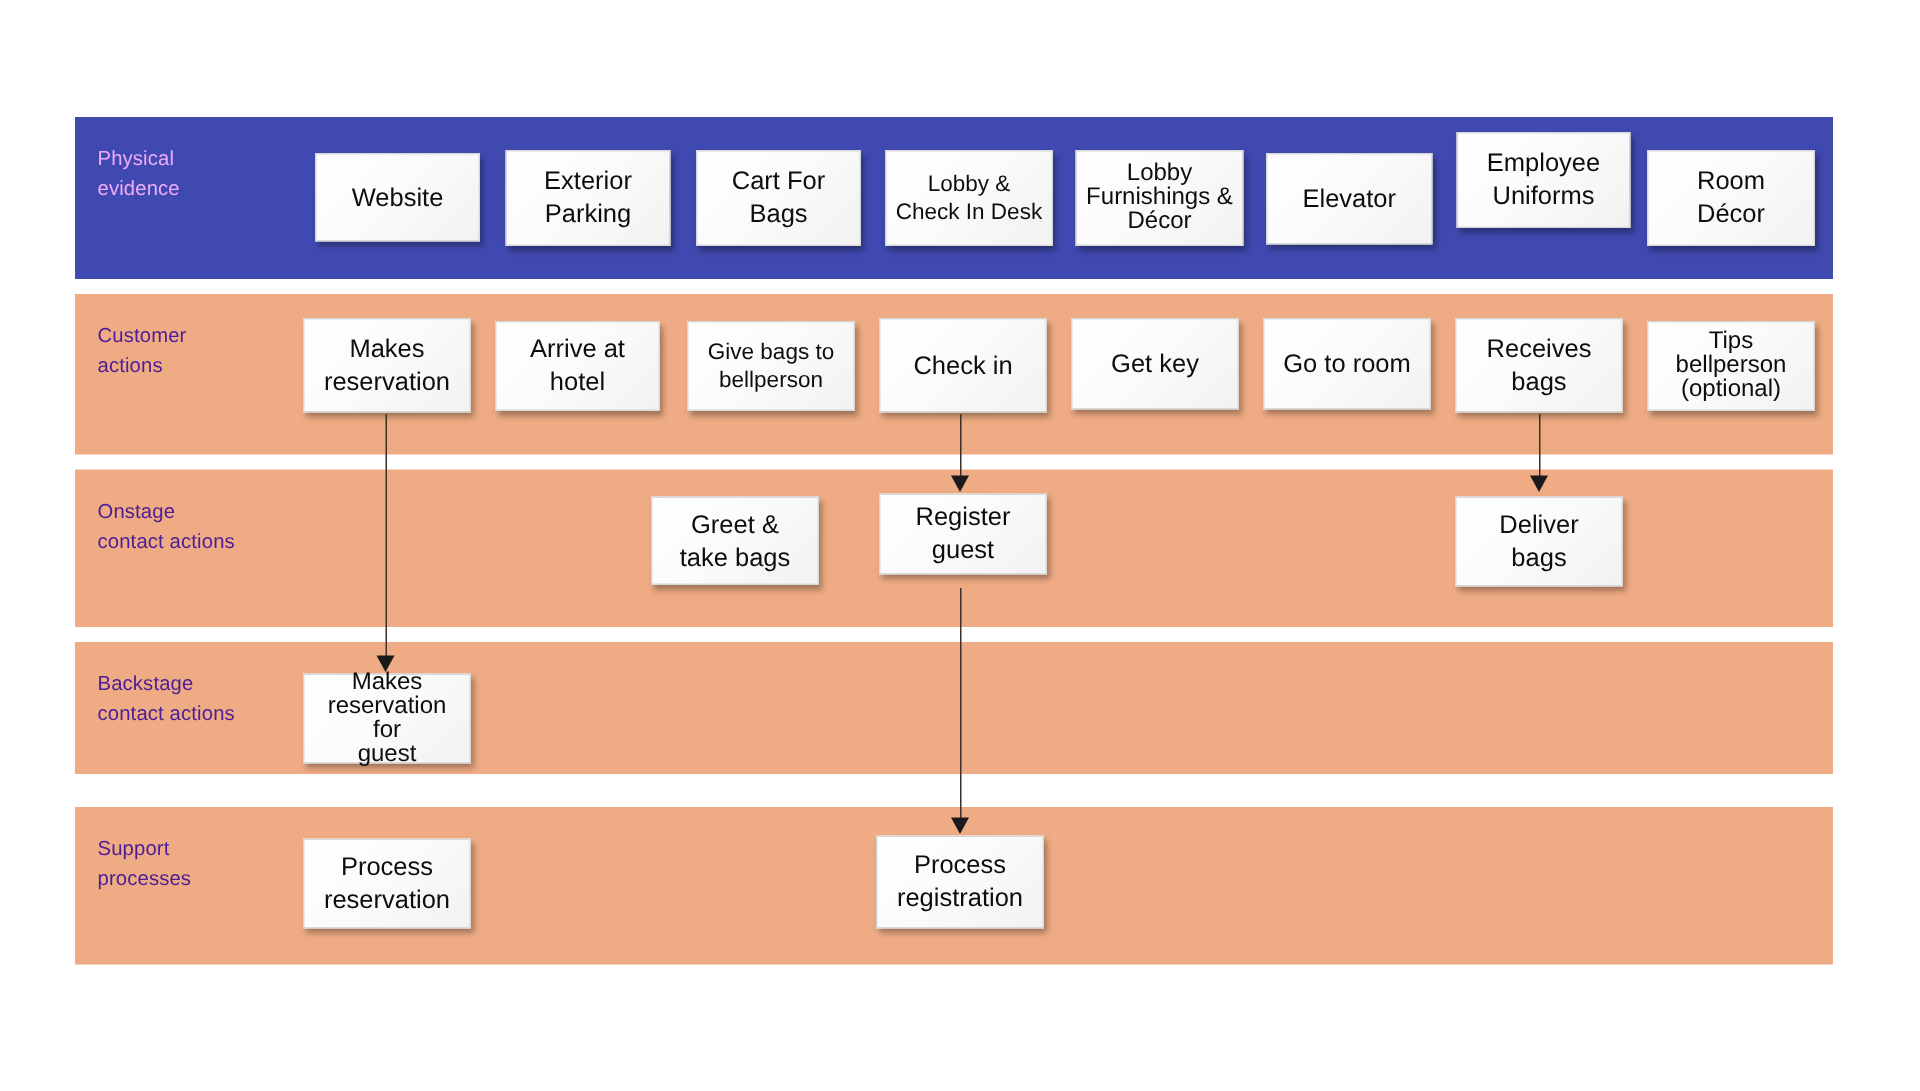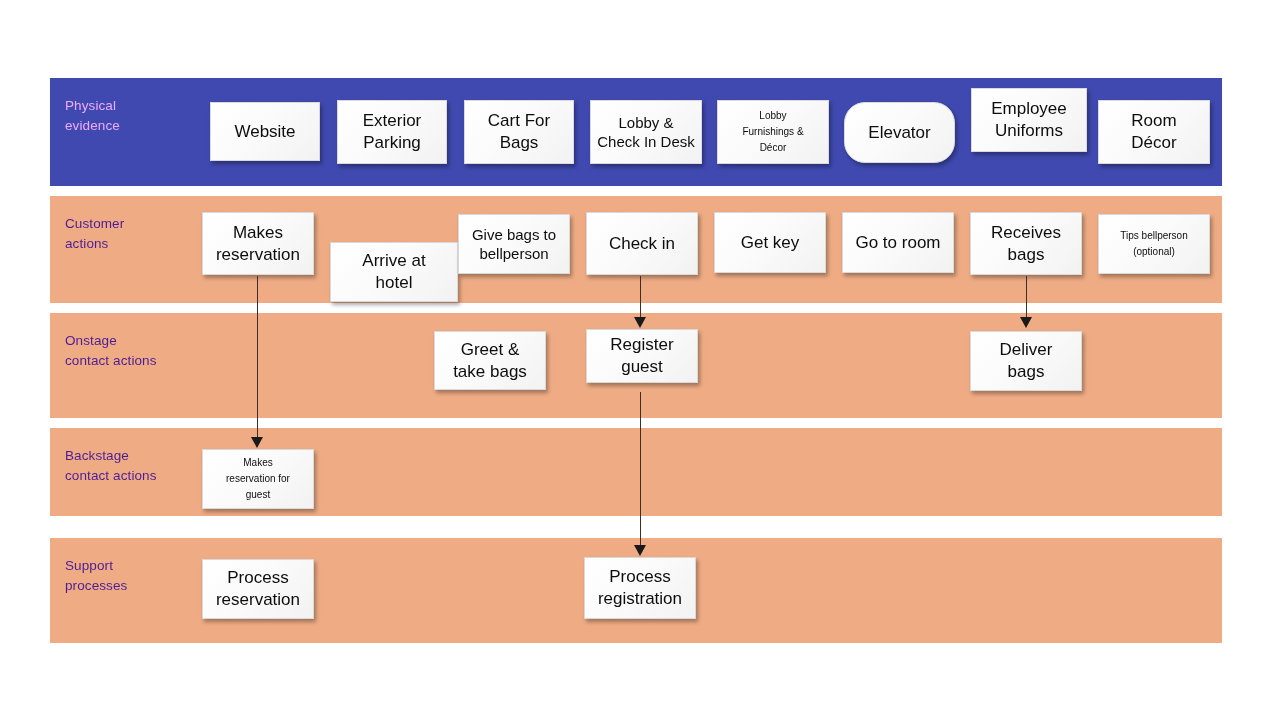--- a/index.html
+++ b/index.html
@@ -52,21 +52,21 @@
     align-items: center;
     justify-content: center;
     text-align: center;
     color: #0d0d0d;
     font-size: 17px;
     line-height: 22px;
     padding: 2px 5px;
     white-space: pre-line;
   }
   .node.sm {
-    font-size: 10px;
+    font-size: 16px;
     line-height: 16px;
   }
   .node.md {
     font-size: 15px;
     line-height: 19px;
   }
 
   .arrow {
     position: absolute;
     width: 0;
@@ -94,34 +94,34 @@
   <div class="node" style="left:210px;top:102px;width:110px;height:59px;">Website</div>
   <div class="node" style="left:337px;top:100px;width:110px;height:64px;">Exterior
 Parking</div>
   <div class="node" style="left:464px;top:100px;width:110px;height:64px;">Cart For
 Bags</div>
   <div class="node md" style="left:590px;top:100px;width:112px;height:64px;">Lobby &amp;
 Check In Desk</div>
   <div class="node sm" style="left:717px;top:100px;width:112px;height:64px;">Lobby
 Furnishings &amp;
 Décor</div>
-  <div class="node" style="left:844px;top:102px;width:111px;height:61px;border-radius:21px;">Elevator</div>
+  <div class="node" style="left:844px;top:102px;width:111px;height:61px;">Elevator</div>
   <div class="node" style="left:971px;top:88px;width:116px;height:64px;">Employee
 Uniforms</div>
   <div class="node" style="left:1098px;top:100px;width:112px;height:64px;">Room
 Décor</div>
 
   <div class="band band-salmon" style="top:196px;height:107px;">
     <div class="band-label">Customer
 actions</div>
   </div>
 
   <div class="node" style="left:202px;top:212px;width:112px;height:63px;">Makes
 reservation</div>
-  <div class="node" style="left:330px;top:214px;width:128px;height:60px;margin-top:28px;">Arrive at
+  <div class="node" style="left:330px;top:214px;width:110px;height:60px;">Arrive at
 hotel</div>
   <div class="node md" style="left:458px;top:214px;width:112px;height:60px;">Give bags to
 bellperson</div>
   <div class="node" style="left:586px;top:212px;width:112px;height:63px;">Check in</div>
   <div class="node" style="left:714px;top:212px;width:112px;height:61px;">Get key</div>
   <div class="node" style="left:842px;top:212px;width:112px;height:61px;">Go to room</div>
   <div class="node" style="left:970px;top:212px;width:112px;height:63px;">Receives
 bags</div>
   <div class="node sm" style="left:1098px;top:214px;width:112px;height:60px;">Tips bellperson
 (optional)</div>

